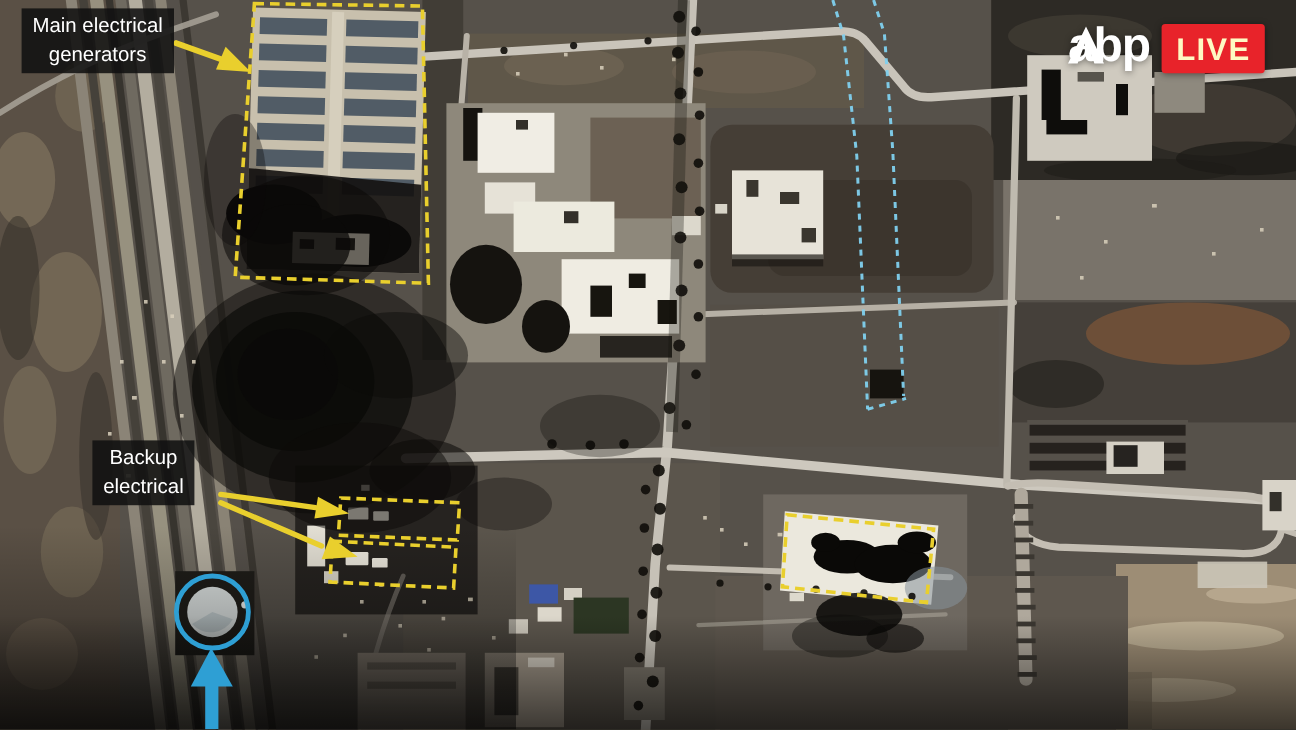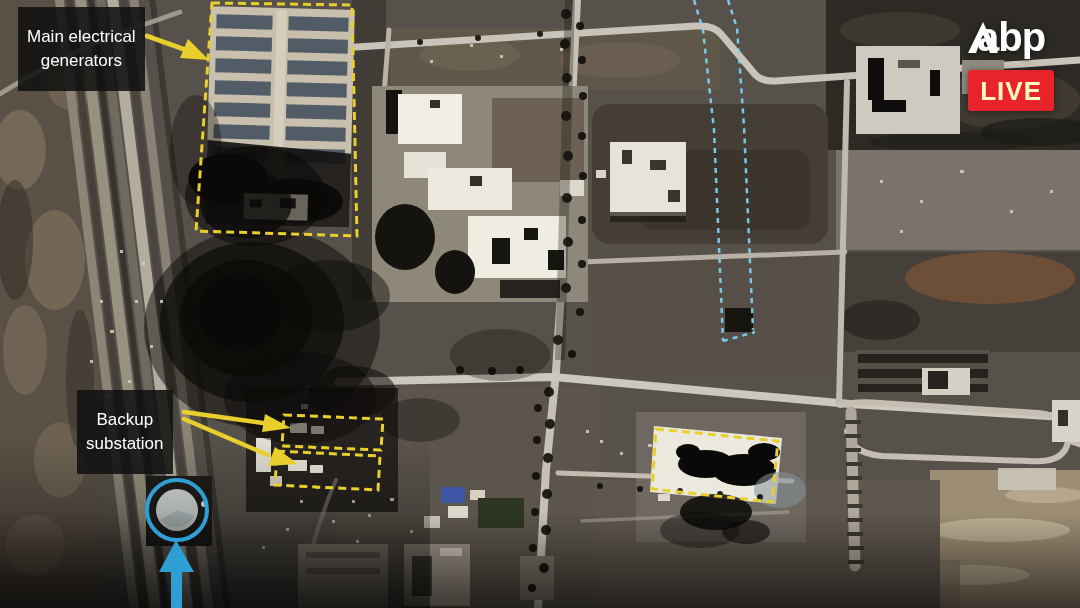--- a/index.html
+++ b/index.html
@@ -20,26 +20,26 @@
   .vignette-left{position:absolute;left:0;bottom:0;width:430px;height:170px;z-index:1;
             background:linear-gradient(to top, rgba(0,0,0,.5), rgba(0,0,0,0));pointer-events:none;}
   #overlay{z-index:2;}
   .ylw-dash{fill:none;stroke:var(--annotation-yellow);stroke-width:3;stroke-dasharray:8 5;}
   .ylw-line{stroke:var(--annotation-yellow);stroke-width:5;stroke-linecap:round;}
   .ylw-fill{fill:var(--annotation-yellow);stroke:none;}
   .blu-stroke{fill:none;stroke:var(--annotation-blue);stroke-width:4;}
   .blu-fill{fill:var(--annotation-blue);stroke:none;}
   .blu-dashline{fill:none;stroke:var(--blue-dash);stroke-width:2.5;stroke-dasharray:5 5;opacity:.95;}
   .callout{position:absolute;z-index:3;background:var(--label-bg);color:var(--label-text);
-           font-size:17px;line-height:24px;text-align:center;padding:18px 9px;white-space:nowrap;}
+           font-size:17px;line-height:24px;text-align:center;padding:3px 9px;white-space:nowrap;}
   .callout span{display:block;}
   #callout-substation{left:18px;top:7px;}
-  #callout-generators{left:77px;top:390px;}
+  #callout-generators{left:77px;top:367px;}
   .logo{position:absolute;top:20px;right:26px;z-index:3;display:flex;align-items:center;gap:10px;
-        filter:drop-shadow(0 1px 3px rgba(0,0,0,.45));flex-direction:column;}
+        filter:drop-shadow(0 1px 3px rgba(0,0,0,.45));}
   .logo .brand{color:#fff;font-size:40px;font-weight:700;line-height:1;letter-spacing:-1px;
                transform:translateY(-3px);}
   .logo .live{background:var(--live-red);color:#fef9c3;font-weight:800;font-size:26px;line-height:1;
               padding:8px 12px 7px 12px;border-radius:3px;letter-spacing:1px;}
 </style>
 </head>
 <body>
 
 <div class="stage">
 
@@ -385,21 +385,21 @@
       <polygon class="blu-fill" points="176,540 159,572 194,572"></polygon>
     </g>
   </svg>
 
   <div class="callout" id="callout-substation">
     <span>Main electrical</span>
     <span>generators</span>
   </div>
   <div class="callout" id="callout-generators">
     <span>Backup</span>
-    <span>substation</span>
+    <span>electrical</span>
   </div>
 
   <div class="logo">
     <svg width="30" height="34" viewBox="0 0 30 34">
       <path d="M15,2 L30,33 L0,33 Z M15,14 L22,33 L8,33 Z" fill="#ffffff" fill-rule="evenodd"></path>
     </svg>
     <span class="brand">abp</span>
     <span class="live">LIVE</span>
   </div>
 

